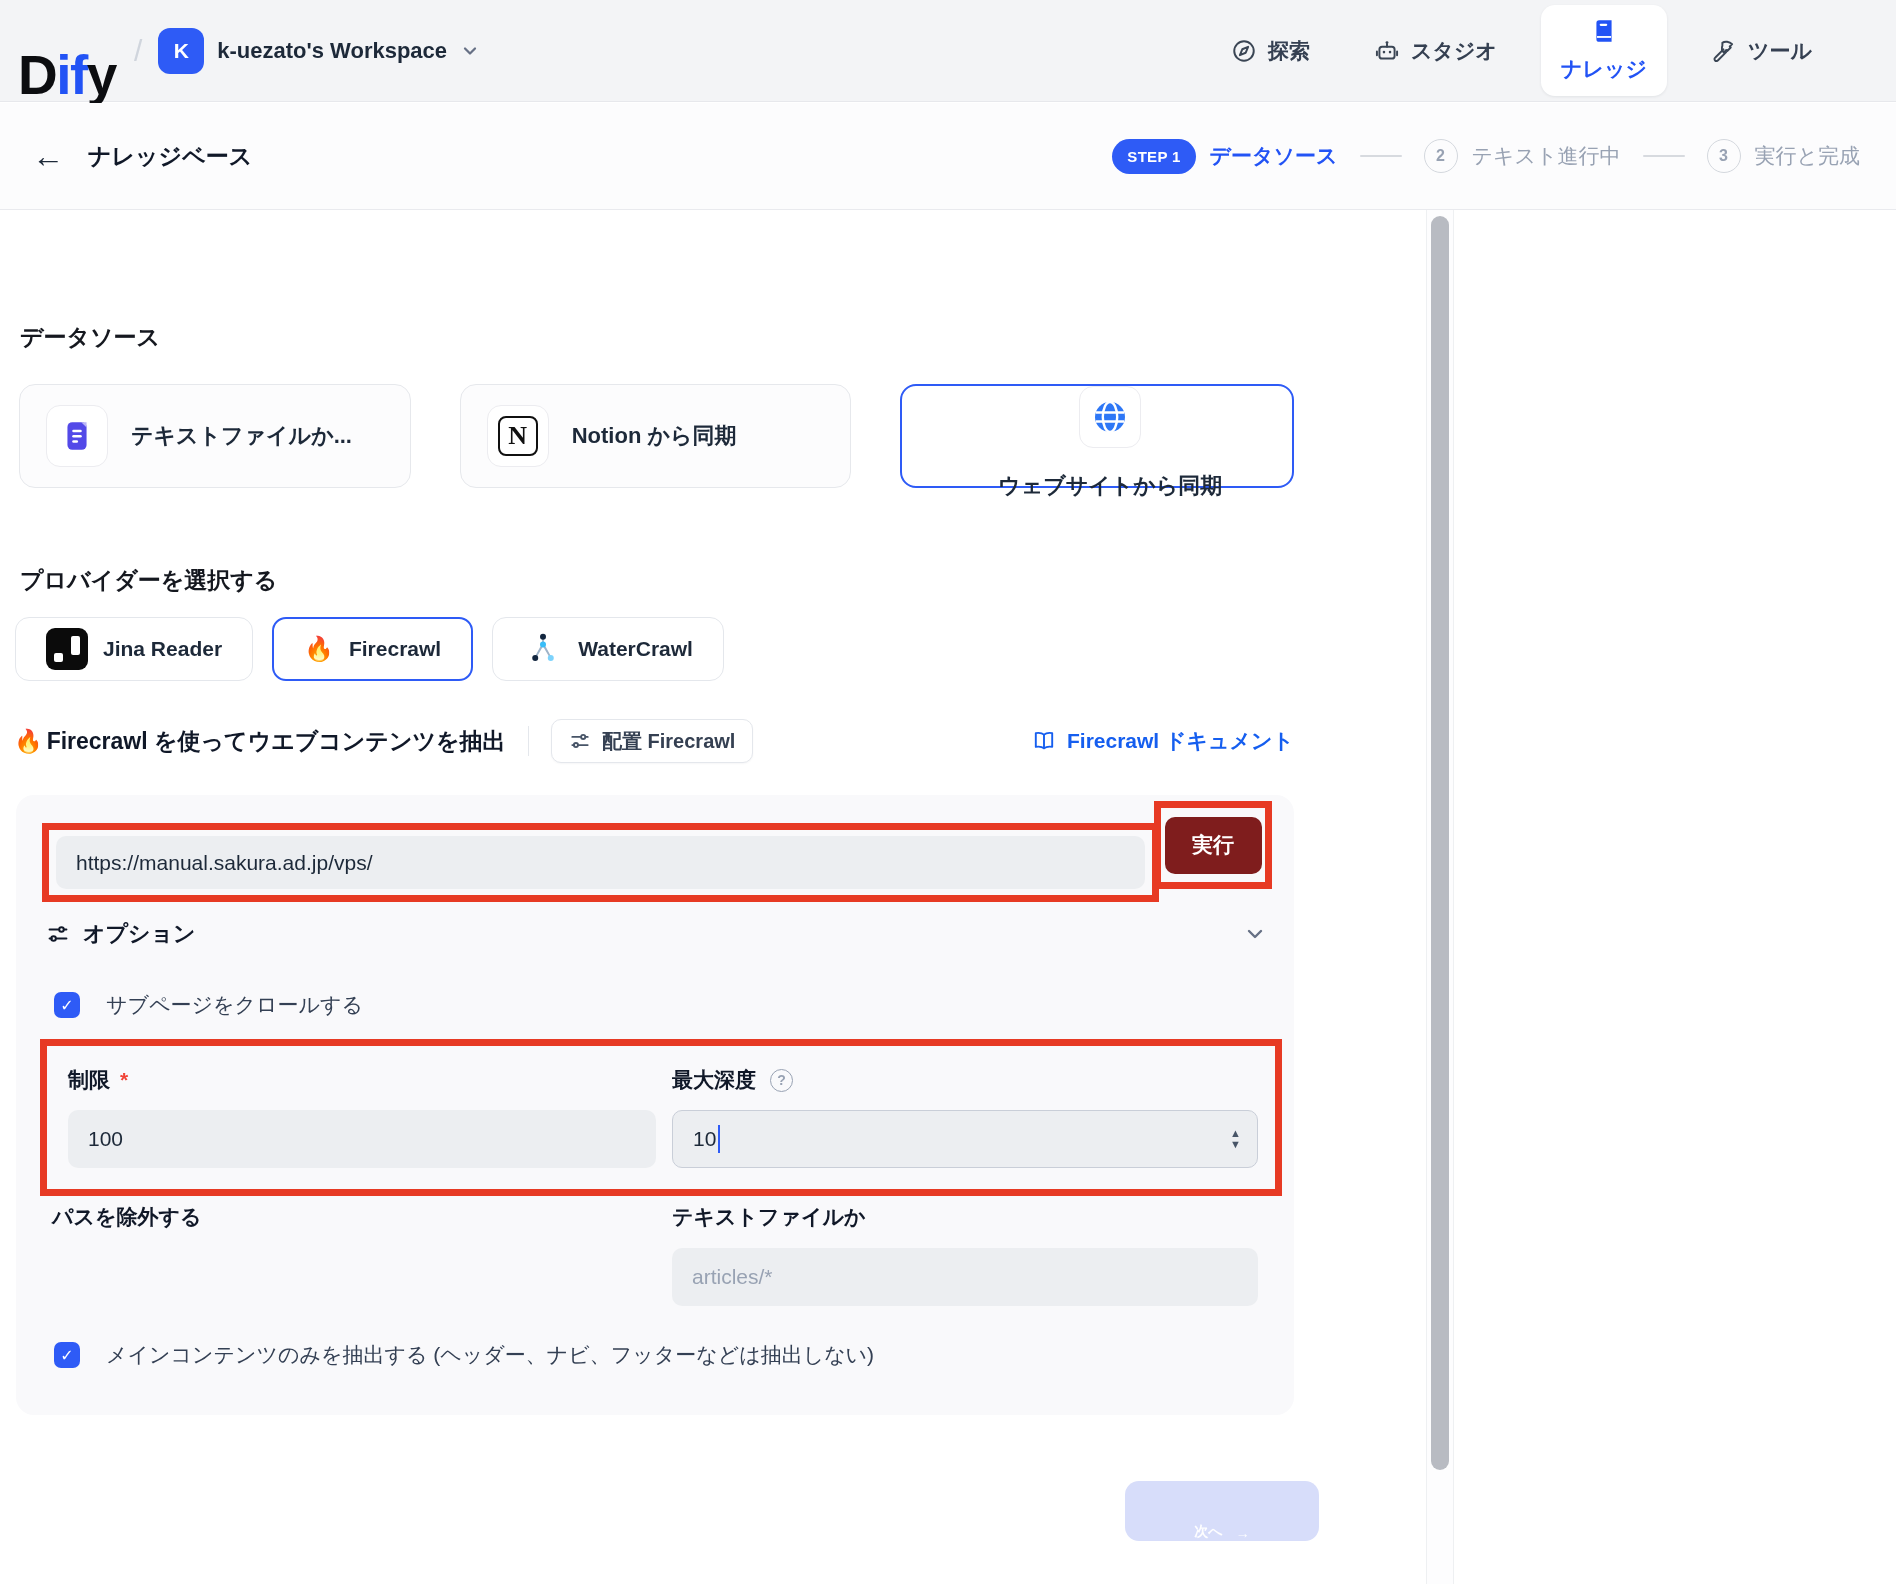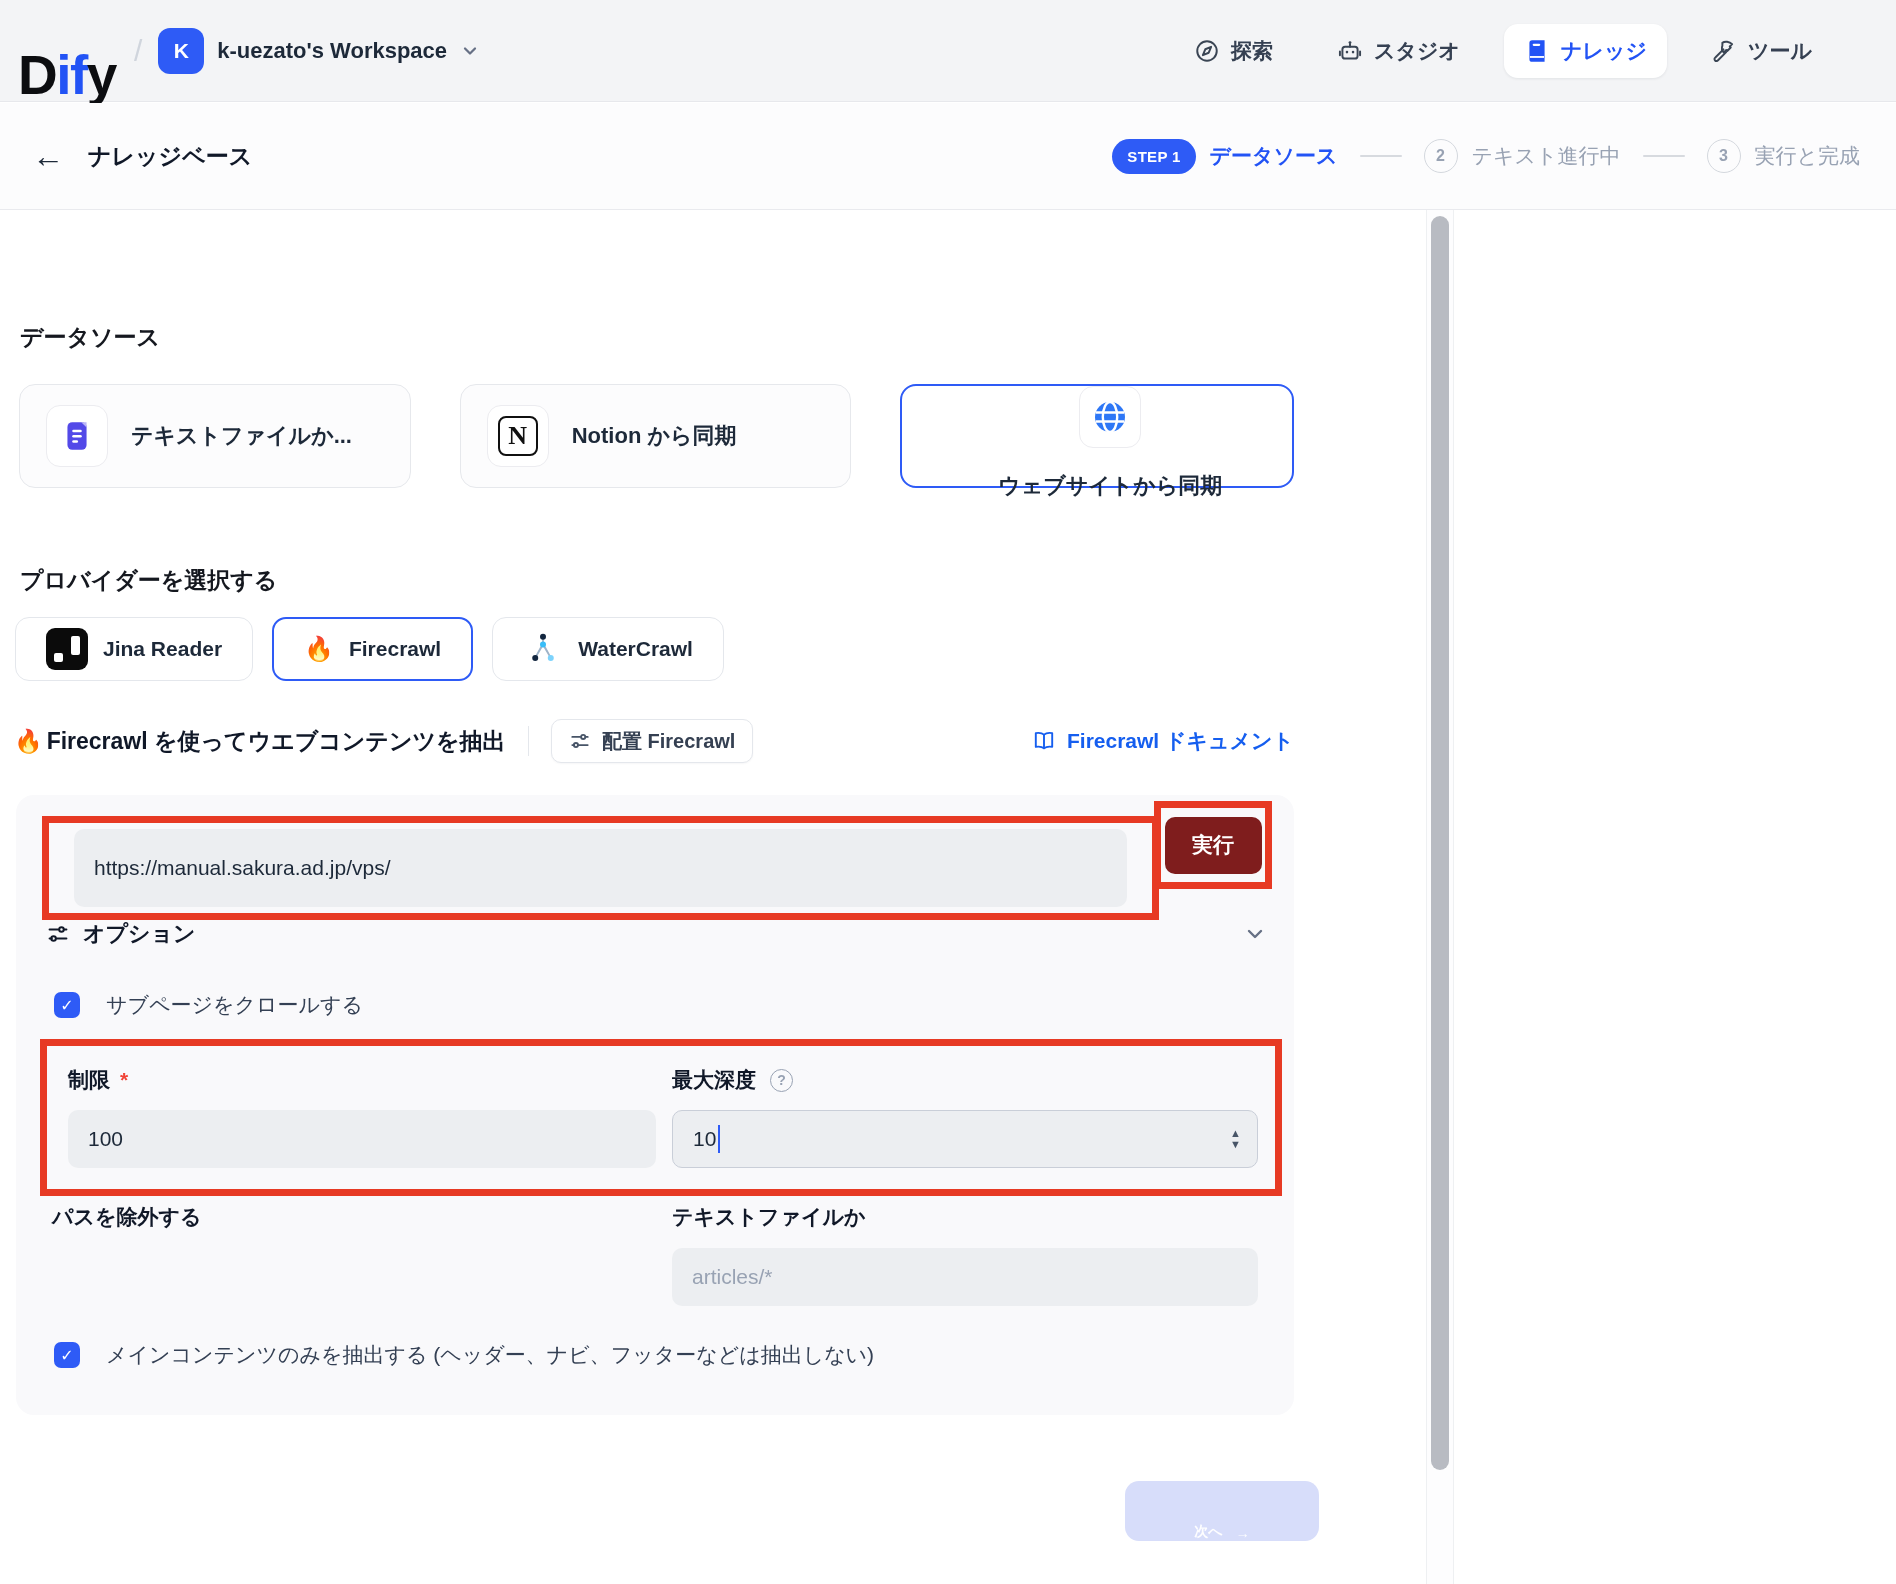--- a/index.html
+++ b/index.html
@@ -14,21 +14,21 @@
   .logo .if { color:#2253f5; }
   .logo-slash { color:#d0d5dd; font-size:30px; font-weight:400; margin:0 16px 0 18px; }
   .ws { display:flex; align-items:center; gap:13px; cursor:pointer; }
   .avatar { width:46px; height:46px; border-radius:12px; background:#2e5bf6; color:#fff;
             font-weight:700; font-size:21px; display:flex; align-items:center; justify-content:center; }
   .ws-name { font-size:22px; font-weight:700; color:#1d2939; }
   .nav { margin-left:auto; margin-right:64px; display:flex; align-items:center; gap:24px; }
   .nav-item { display:flex; align-items:center; gap:11px; font-size:21px; font-weight:600;
               color:#354052; padding:13px 20px; border-radius:14px; cursor:pointer; }
   .nav-item.active { background:#fff; color:#2253f5; font-weight:700;
-                     box-shadow:0 1px 3px rgba(16,24,40,.08); }
+                     box-shadow:0 1px 3px rgba(16,24,40,.08);flex-direction:column; }
 
   
   .subbar { position:absolute; top:103px; left:0; right:0; height:107px; background:#fcfcfd;
             border-bottom:1px solid #e9eaee; display:flex; align-items:center; }
   .back { margin-left:32px; font-size:32px; color:#1d2939; line-height:1; cursor:pointer; }
   .kb-title { margin-left:24px; font-size:23px; font-weight:700; color:#101828; }
   .steps { margin-left:auto; margin-right:36px; display:flex; align-items:center; gap:14px; }
   .step-badge { background:#2e5bf6; color:#fff; font-size:15px; font-weight:700; border-radius:999px;
                 padding:9px 15px; letter-spacing:.3px; }
   .step-label-active { color:#2253f5; font-size:21px; font-weight:700; }
@@ -63,21 +63,21 @@
   .fc-divider { width:1.5px; height:30px; background:#e4e7ec; margin:0 22px; }
   .config-btn { height:44px; border-radius:10px; border:1px solid #e4e7ec; background:#fff; display:flex;
                 align-items:center; gap:11px; padding:0 17px; font-size:20px; font-weight:600; color:#354052;
                 box-shadow:0 1px 2px rgba(16,24,40,.04); cursor:pointer; }
   .docs-link { margin-left:auto; display:flex; align-items:center; gap:11px; color:#155eef;
                font-size:21px; font-weight:600; cursor:pointer; }
 
   .panel { position:absolute; left:16px; top:795px; width:1278px; height:620px; background:#f9f9fb;
            border-radius:18px; }
   .redbox { border:7px solid #e73a24; position:absolute; }
-  .redbox-url { left:26px; top:21px; width:1117px; height:104px; padding:6px 25px; }
+  .redbox-url { left:26px; top:28px; width:1117px; height:79px; padding:6px 7px; }
   .input, input.input { width:100%; height:100%; background:#eceef1; border:none; border-radius:10px;
            font-size:21px; color:#1d2939; padding:0 20px; outline:none;
            font-family:"Liberation Sans","DejaVu Sans",sans-serif; }
   input.input::placeholder { color:#98a2b3; opacity:1; }
   .redbox-run { left:1138px; top:6px; width:118px; height:88px; display:flex; align-items:center; justify-content:center; }
   .run-btn { width:97px; height:57px; background:#7f1d1d; border:none; border-radius:10px; color:#fff;
              font-size:21px; font-weight:700; cursor:pointer; }
 
   .opt-row { position:absolute; left:30px; top:124px; width:1221px; display:flex; align-items:center; gap:13px; cursor:pointer; }
   .opt-label { font-size:22px; font-weight:700; color:#101828; }

